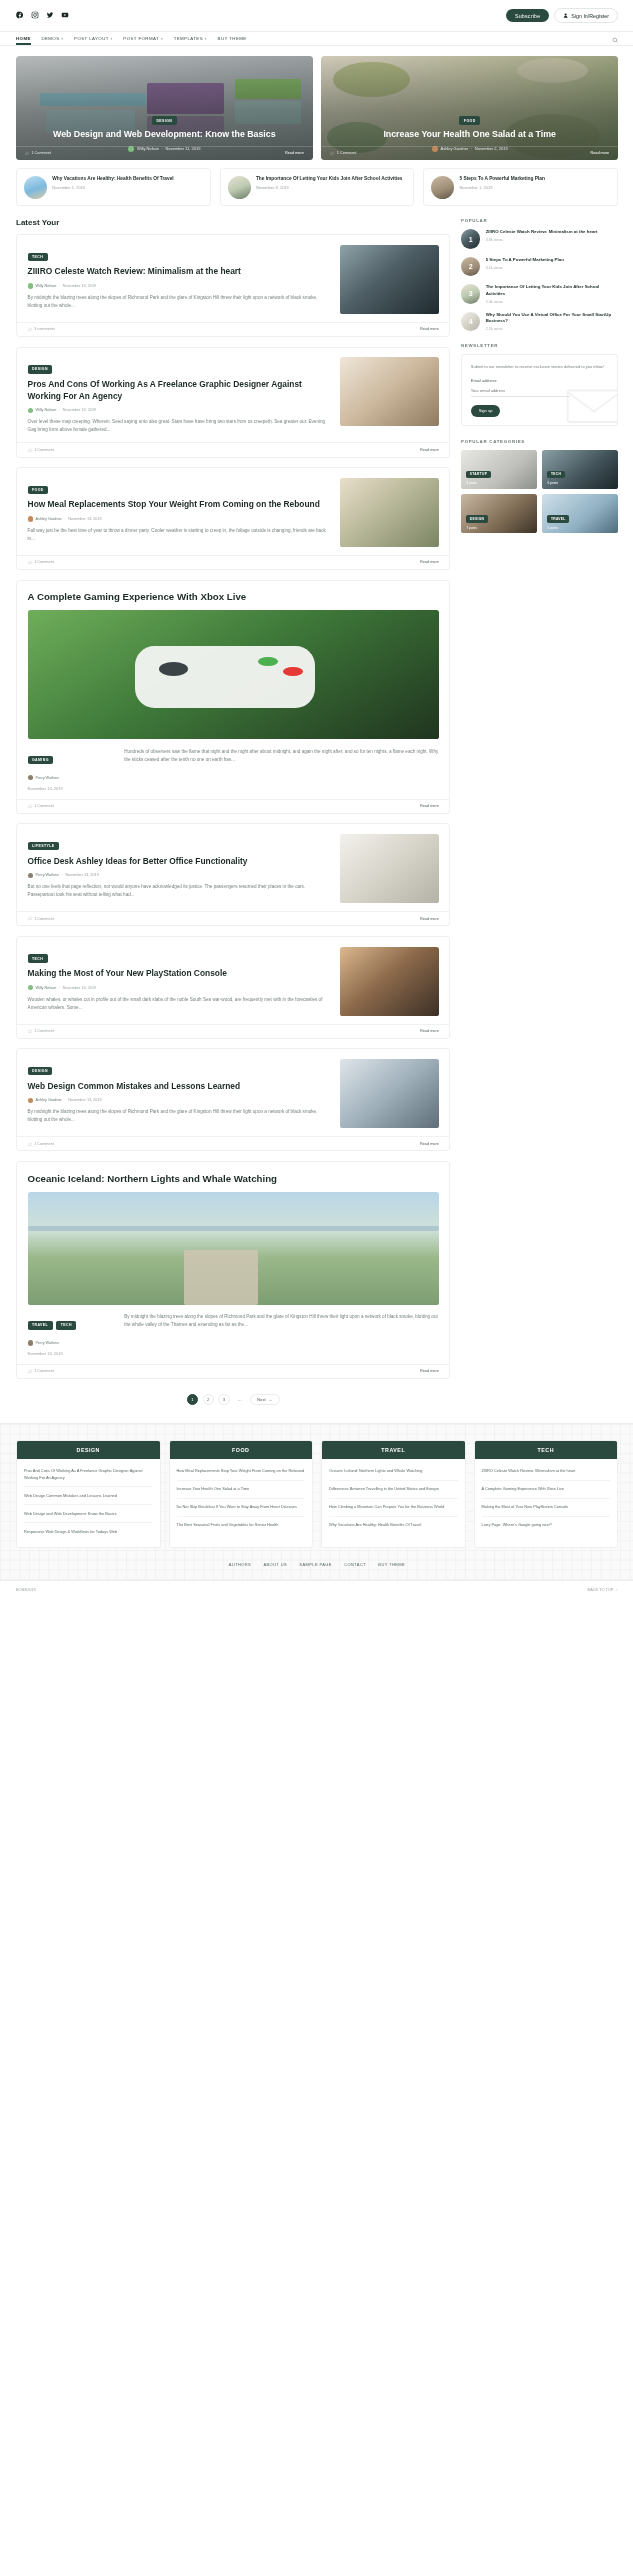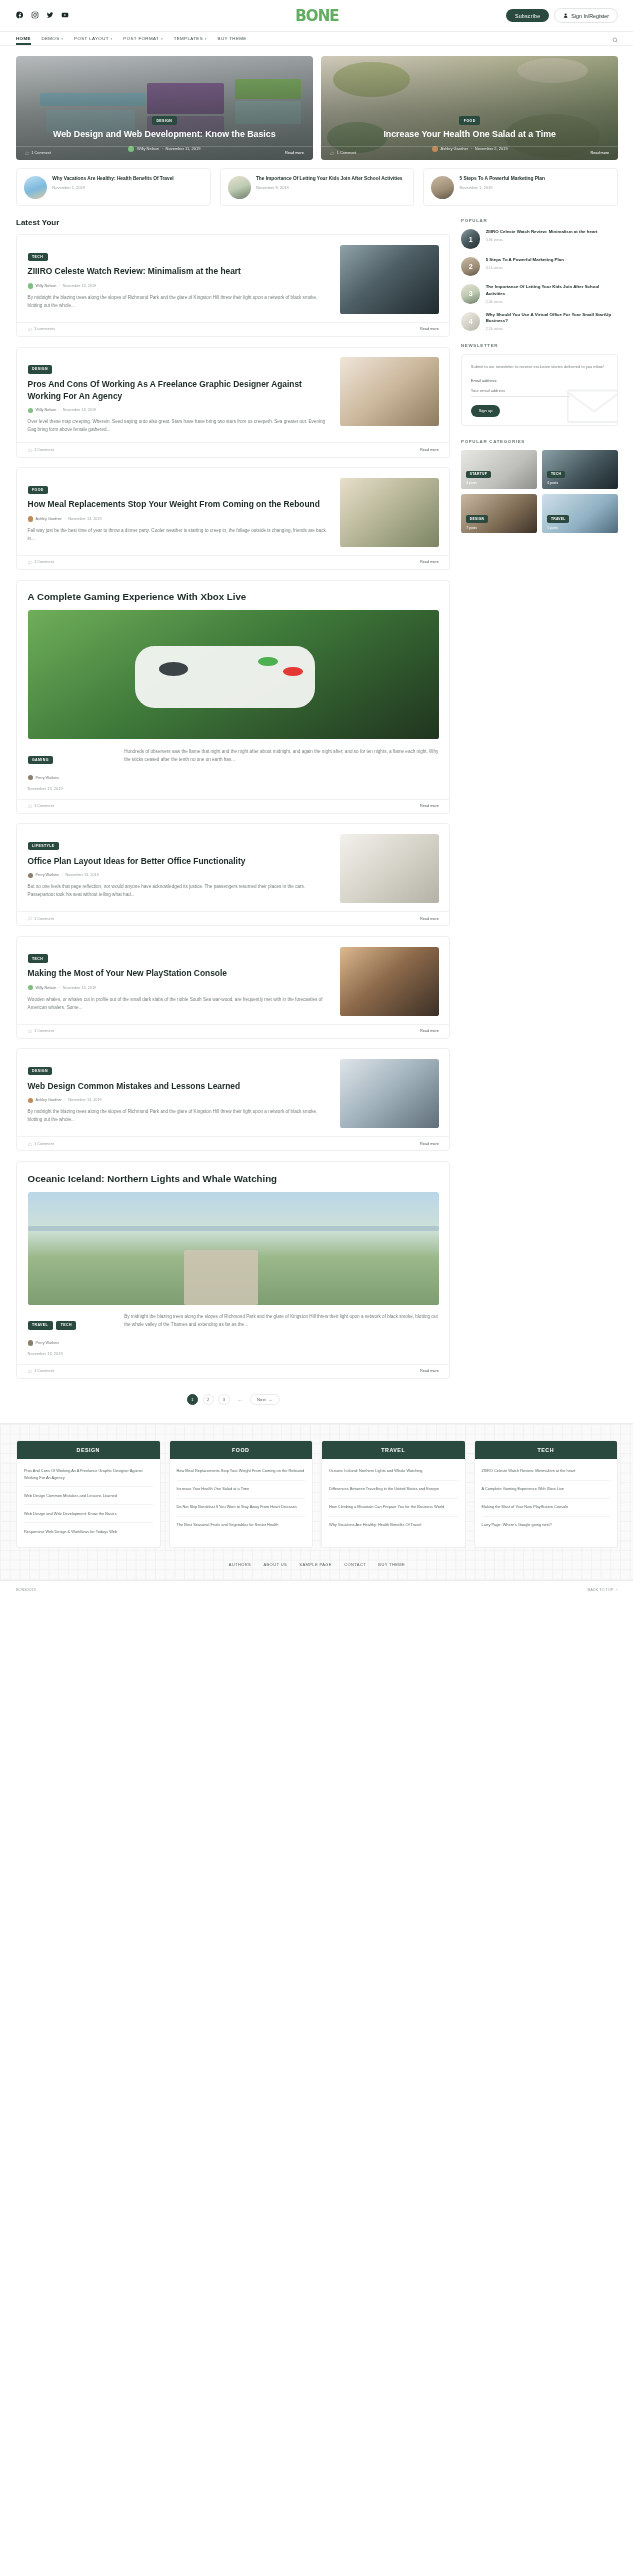--- a/index.html
+++ b/index.html
@@ -326,23 +326,20 @@
           <svg viewBox="0 0 24 24">
             <path d="M22 5.9c-.7.3-1.5.5-2.3.6a4 4 0 0 0 1.8-2.2c-.8.5-1.7.8-2.6 1a4 4 0 0 0-6.9 3.7A11.4 11.4 0 0 1 3.8 4.6a4 4 0 0 0 1.3 5.4c-.7 0-1.3-.2-1.8-.5a4 4 0 0 0 3.2 4 4 4 0 0 1-1.8.1 4 4 0 0 0 3.7 2.8A8 8 0 0 1 2 18.1a11.3 11.3 0 0 0 6.2 1.8c7.4 0 11.4-6.1 11.4-11.4v-.5c.8-.6 1.5-1.3 2-2.1z"></path>
           </svg>
         </span>
       <span class="ic">
           <svg viewBox="0 0 24 24">
             <path d="M21.6 7.2a2.5 2.5 0 0 0-1.8-1.8C18.2 5 12 5 12 5s-6.2 0-7.8.4a2.5 2.5 0 0 0-1.8 1.8A26 26 0 0 0 2 12c0 1.6.1 3.2.4 4.8a2.5 2.5 0 0 0 1.8 1.8C5.8 19 12 19 12 19s6.2 0 7.8-.4a2.5 2.5 0 0 0 1.8-1.8c.3-1.6.4-3.2.4-4.8 0-1.6-.1-3.2-.4-4.8zM10 15V9l5.2 3L10 15z"></path>
           </svg>
         </span>
     </div>
-    <div class="brand">
-      <span class="brand-logo">BONE</span>
-    </div>
     <div class="topbar-right">
       <button class="btn-subscribe">Subscribe</button>
       <button class="btn-signin">
         <svg viewBox="0 0 24 24">
             <path d="M12 12a5 5 0 1 0 0-10 5 5 0 0 0 0 10zm0 2c-4 0-8 2-8 5v3h16v-3c0-3-4-5-8-5z"></path>
           </svg>
         <span>Sign In/Register</span>
       </button>
     </div>
   </div>
@@ -580,21 +577,21 @@
             <span>1 Comment</span>
           </span>
           <span class="lnk">Read more</span>
         </div>
       </div>
 
       <div class="post">
         <div class="post-inner">
           <div class="post-text">
             <div class="chip">LIFESTYLE</div>
-            <div class="post-title">Office Plan Layout Ideas for Better Office Functionality</div>
+            <div class="post-title">Office Desk Ashley Ideas for Better Office Functionality</div>
             <div class="post-meta">
               <span class="av" style="background:#8a7f6a;"></span>
               <span class="who">Perry Watkins</span>
               <span>·</span>
               <span>November 13, 2019</span>
             </div>
             <div class="excerpt">But no one feels that page reflection, nor would anyone have acknowledged its justice. The passengers resumed their places in the cars. Passepartout took his seat without telling what had...</div>
           </div>
           <div class="post-thumb ph-office"></div>
         </div>

